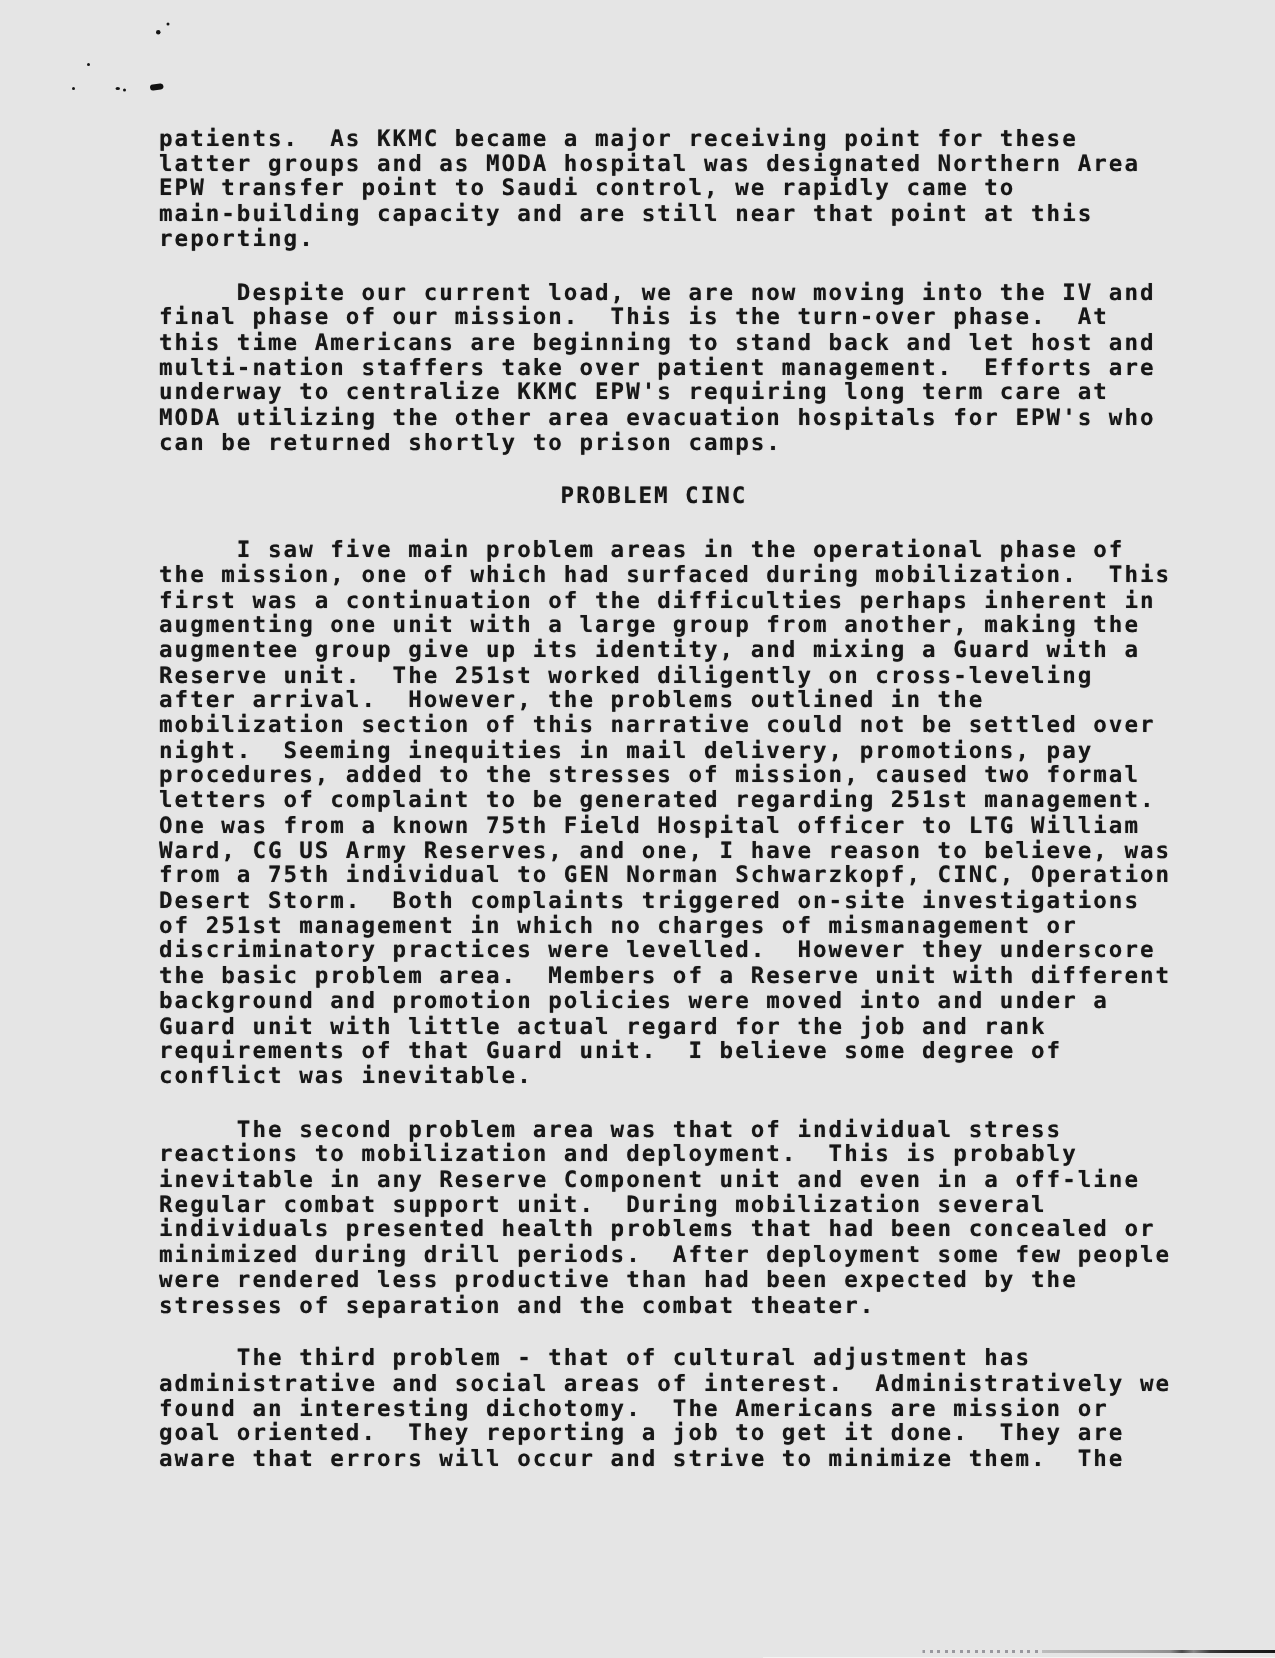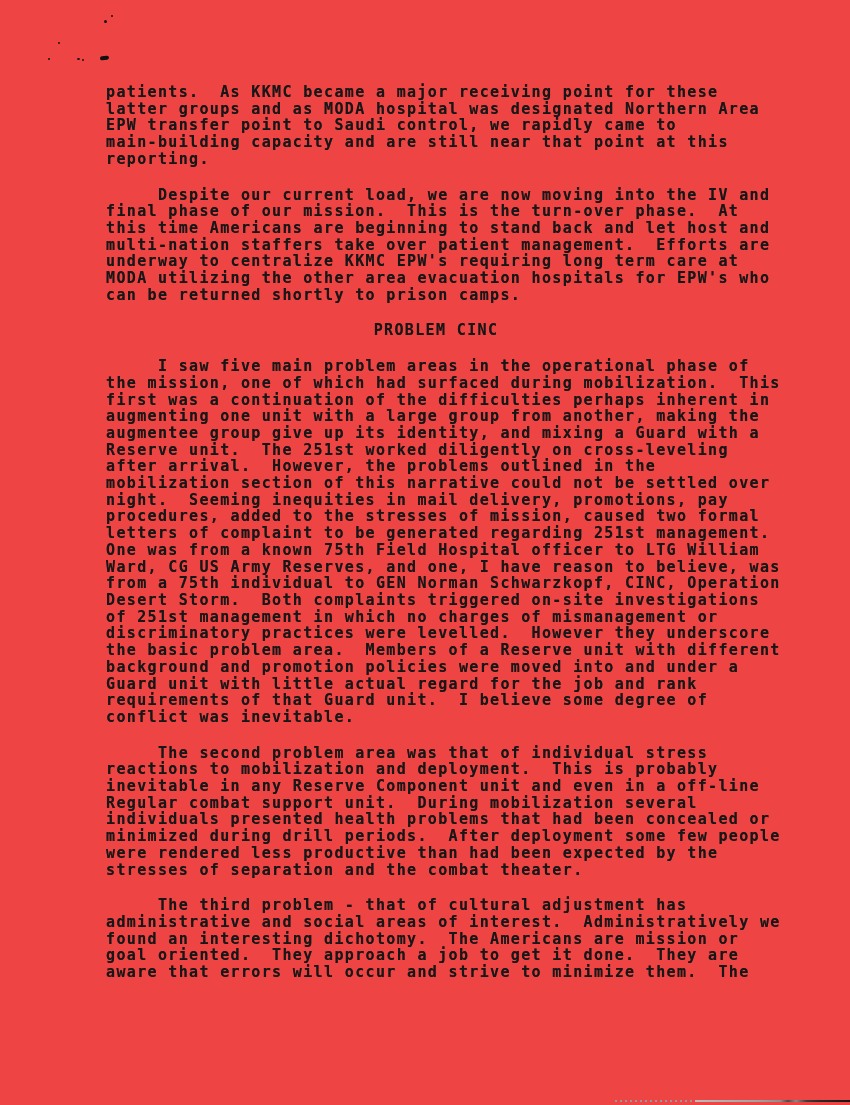--- a/index.html
+++ b/index.html
@@ -6,21 +6,21 @@
     margin: 0;
     padding: 0;
     width: 850px;
     height: 1105px;
     background: #fdfdfc;
   }
   .page {
     position: relative;
     width: 850px;
     height: 1105px;
-    background: #ef4444;
+    background: #e5e5e5;
     overflow: hidden;
     font-family: "DejaVu Sans Mono", monospace;
   }
   .text-col {
     position: absolute;
     left: 106px;
     top: 84px;
     width: 700px;
   }
   .para {
@@ -132,20 +132,20 @@
 reactions to mobilization and deployment.  This is probably
 inevitable in any Reserve Component unit and even in a off-line
 Regular combat support unit.  During mobilization several
 individuals presented health problems that had been concealed or
 minimized during drill periods.  After deployment some few people
 were rendered less productive than had been expected by the
 stresses of separation and the combat theater.</p>
     <p class="para">     The third problem - that of cultural adjustment has
 administrative and social areas of interest.  Administratively we
 found an interesting dichotomy.  The Americans are mission or
-goal oriented.  They approach a job to get it done.  They are
+goal oriented.  They reporting a job to get it done.  They are
 aware that errors will occur and strive to minimize them.  The</p>
   </div>
 
   <div class="edge-dashes"></div>
   <div class="edge-line"></div>
 
 </div>
 
 </body></html>

